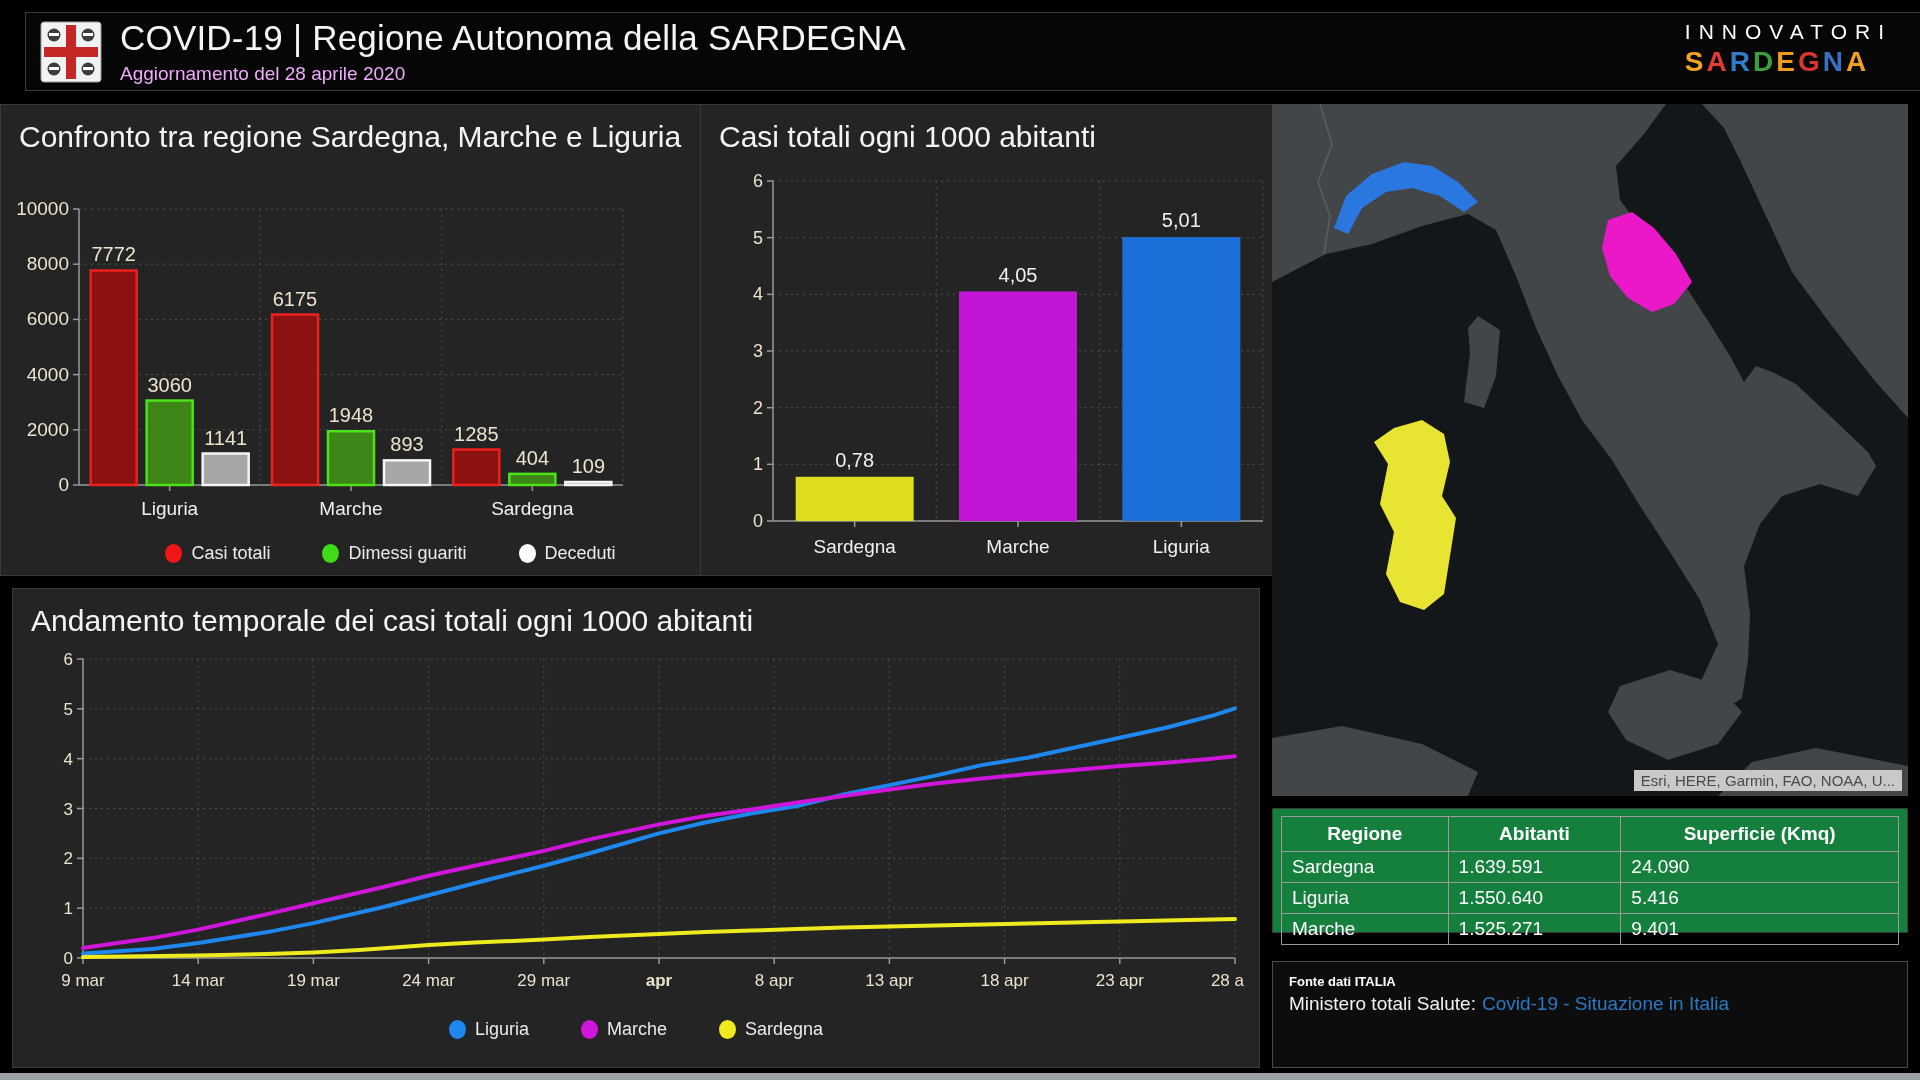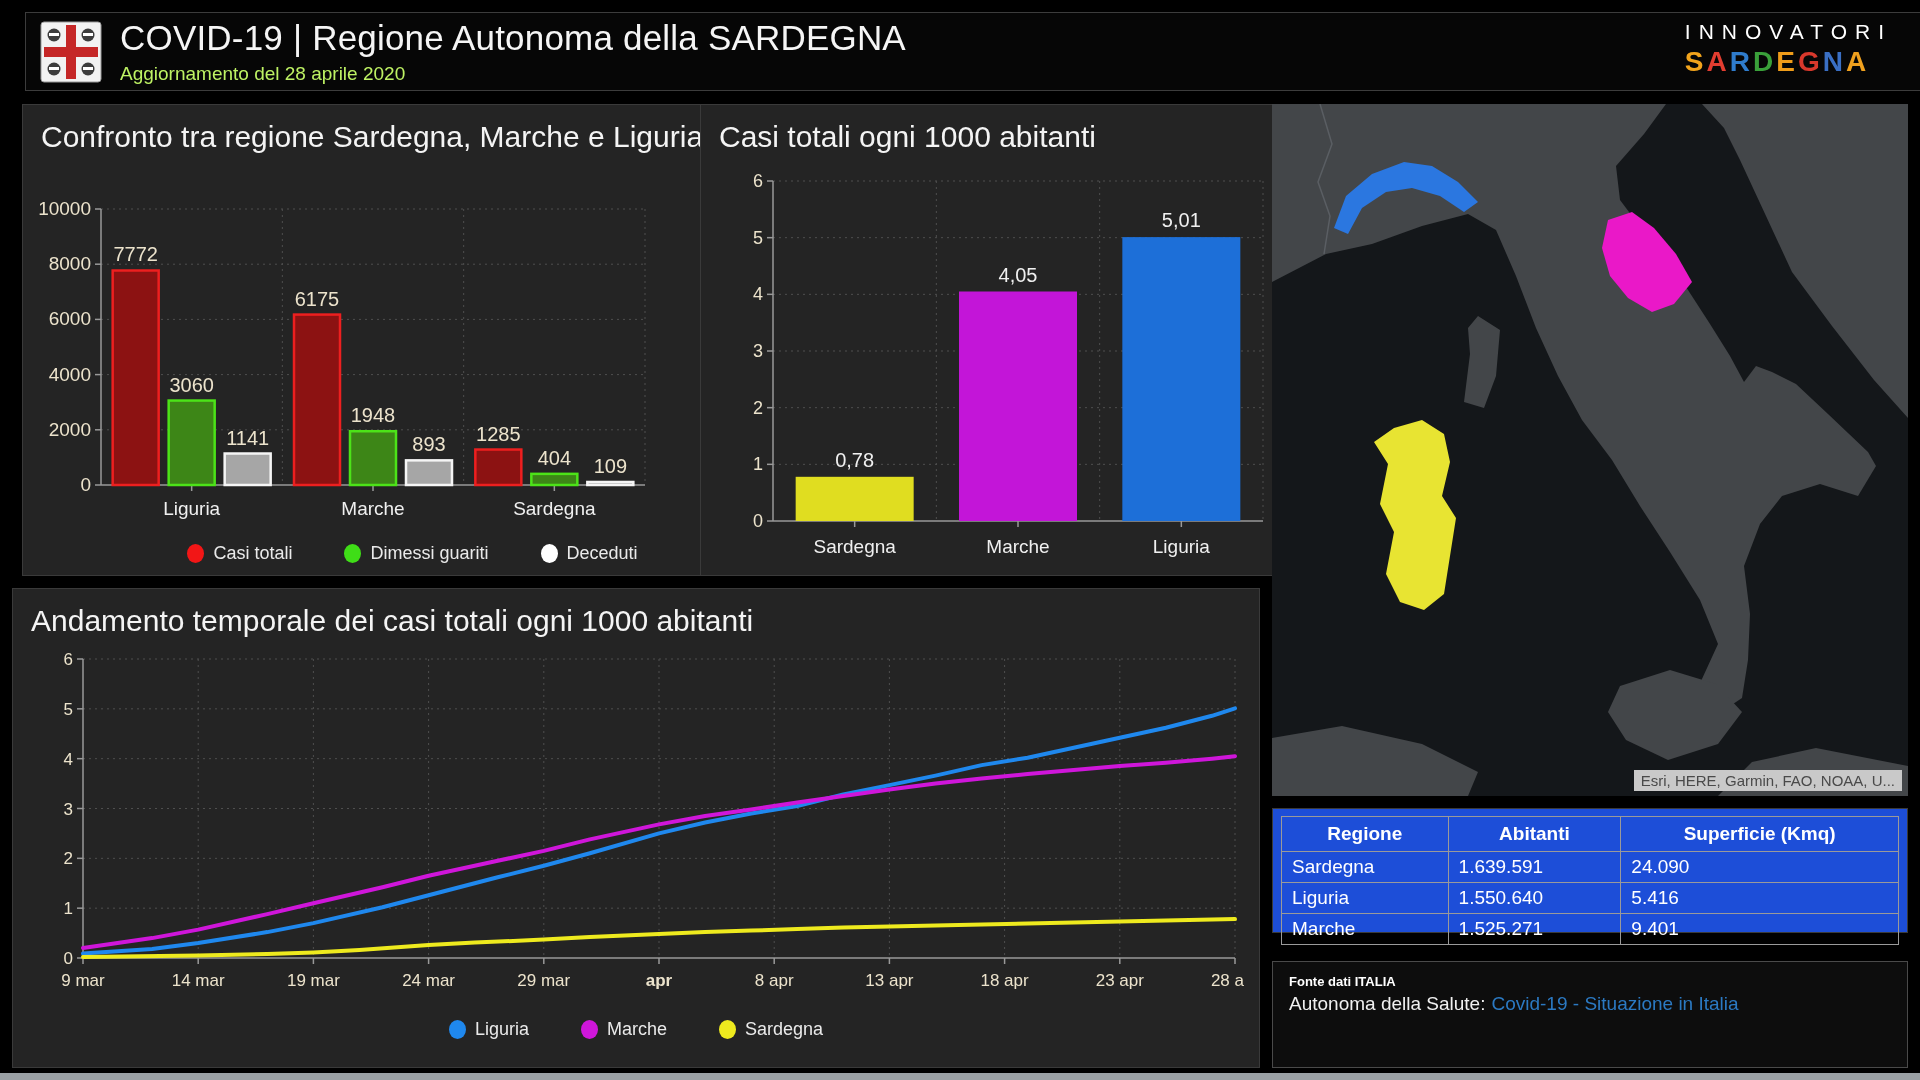--- a/index.html
+++ b/index.html
@@ -6,32 +6,32 @@
   html,body { width:1920px; height:1080px; background:#000; overflow:hidden;
               font-family:"Liberation Sans", sans-serif; }
   .abs { position:absolute; }
 
   
   .header { left:25px; top:12px; width:1920px; height:79px;
             border:1px solid #3c3c3c; background:#060606;
             display:flex; align-items:center; padding-left:14px; }
   .header-titles { margin-left:18px; }
   .header-title { font-size:35px; color:#f5f5f5; font-weight:400; letter-spacing:.2px; }
-  .header-subtitle { font-size:19px; color:#bef264; margin-top:5px; font-weight:400; }
+  .header-subtitle { font-size:19px; color:#f0abfc; margin-top:5px; font-weight:400; }
   .brand { right:28px; top:20px; text-align:left; }
   .brand-top { color:#fff; font-size:21px; letter-spacing:8px; font-weight:400; }
   .brand-bottom { font-size:28px; font-weight:bold; letter-spacing:3px; margin-top:2px; }
 
   
   .panel { background:#242424; border:1px solid #3a3a3a; }
-  .panel1 { left:22px;  top:104px; width:781px;  height:472px; }
+  .panel1 { left:0;  top:104px; width:781px;  height:472px; }
   .panel2 { left:672px; top:104px; width:588px;  height:472px;margin-left:28px; }
   .panel3 { left:12px;  top:588px; width:1248px; height:480px; }
   .panel-map   { left:1272px; top:104px; width:636px; height:692px; background:#14171a; border:none; }
-  .panel-table { left:1272px; top:808px; width:636px; height:125px; background:#1d4ed8; border:1px solid #3a3a3a; padding:7px 8px; }
+  .panel-table { left:1272px; top:808px; width:636px; height:125px; background:#15803d; border:1px solid #3a3a3a; padding:7px 8px; }
   .panel-fonte { left:1272px; top:961px; width:636px; height:107px; background:#0d0d0d; border:1px solid #4a4a4a; padding:12px 16px; }
 
   .panel-title { font-size:30px; font-weight:400; color:#f4f4f4;
                  padding:14px 30px 0 18px; line-height:1.22; }
 
   svg text { font-family:"Liberation Sans", sans-serif; }
 
   .chart-svg { position:absolute; left:16px; }
   #chart1-svg { top:96px; }
   #chart2-svg { top:66px; }
@@ -326,17 +326,17 @@
         <td>1.525.271</td>
         <td>9.401</td>
       </tr>
     </tbody>
   </table>
 </div>
 
 <div class="abs panel-fonte" style="position:absolute;">
   <div class="fonte-title">Fonte dati ITALIA</div>
   <div class="fonte-line">
-    <span>Autonoma della Salute:</span><a class="fonte-link" id="fonte-link1" href="#" style="color: rgb(43, 121, 194);">Covid-19 - Situazione in Italia</a>
+    <span>Ministero totali Salute:</span><a class="fonte-link" id="fonte-link1" href="#" style="color: rgb(43, 121, 194);">Covid-19 - Situazione in Italia</a>
   </div>
 </div>
 
 <div class="abs bottom-strip"></div>
 
 </body></html>

